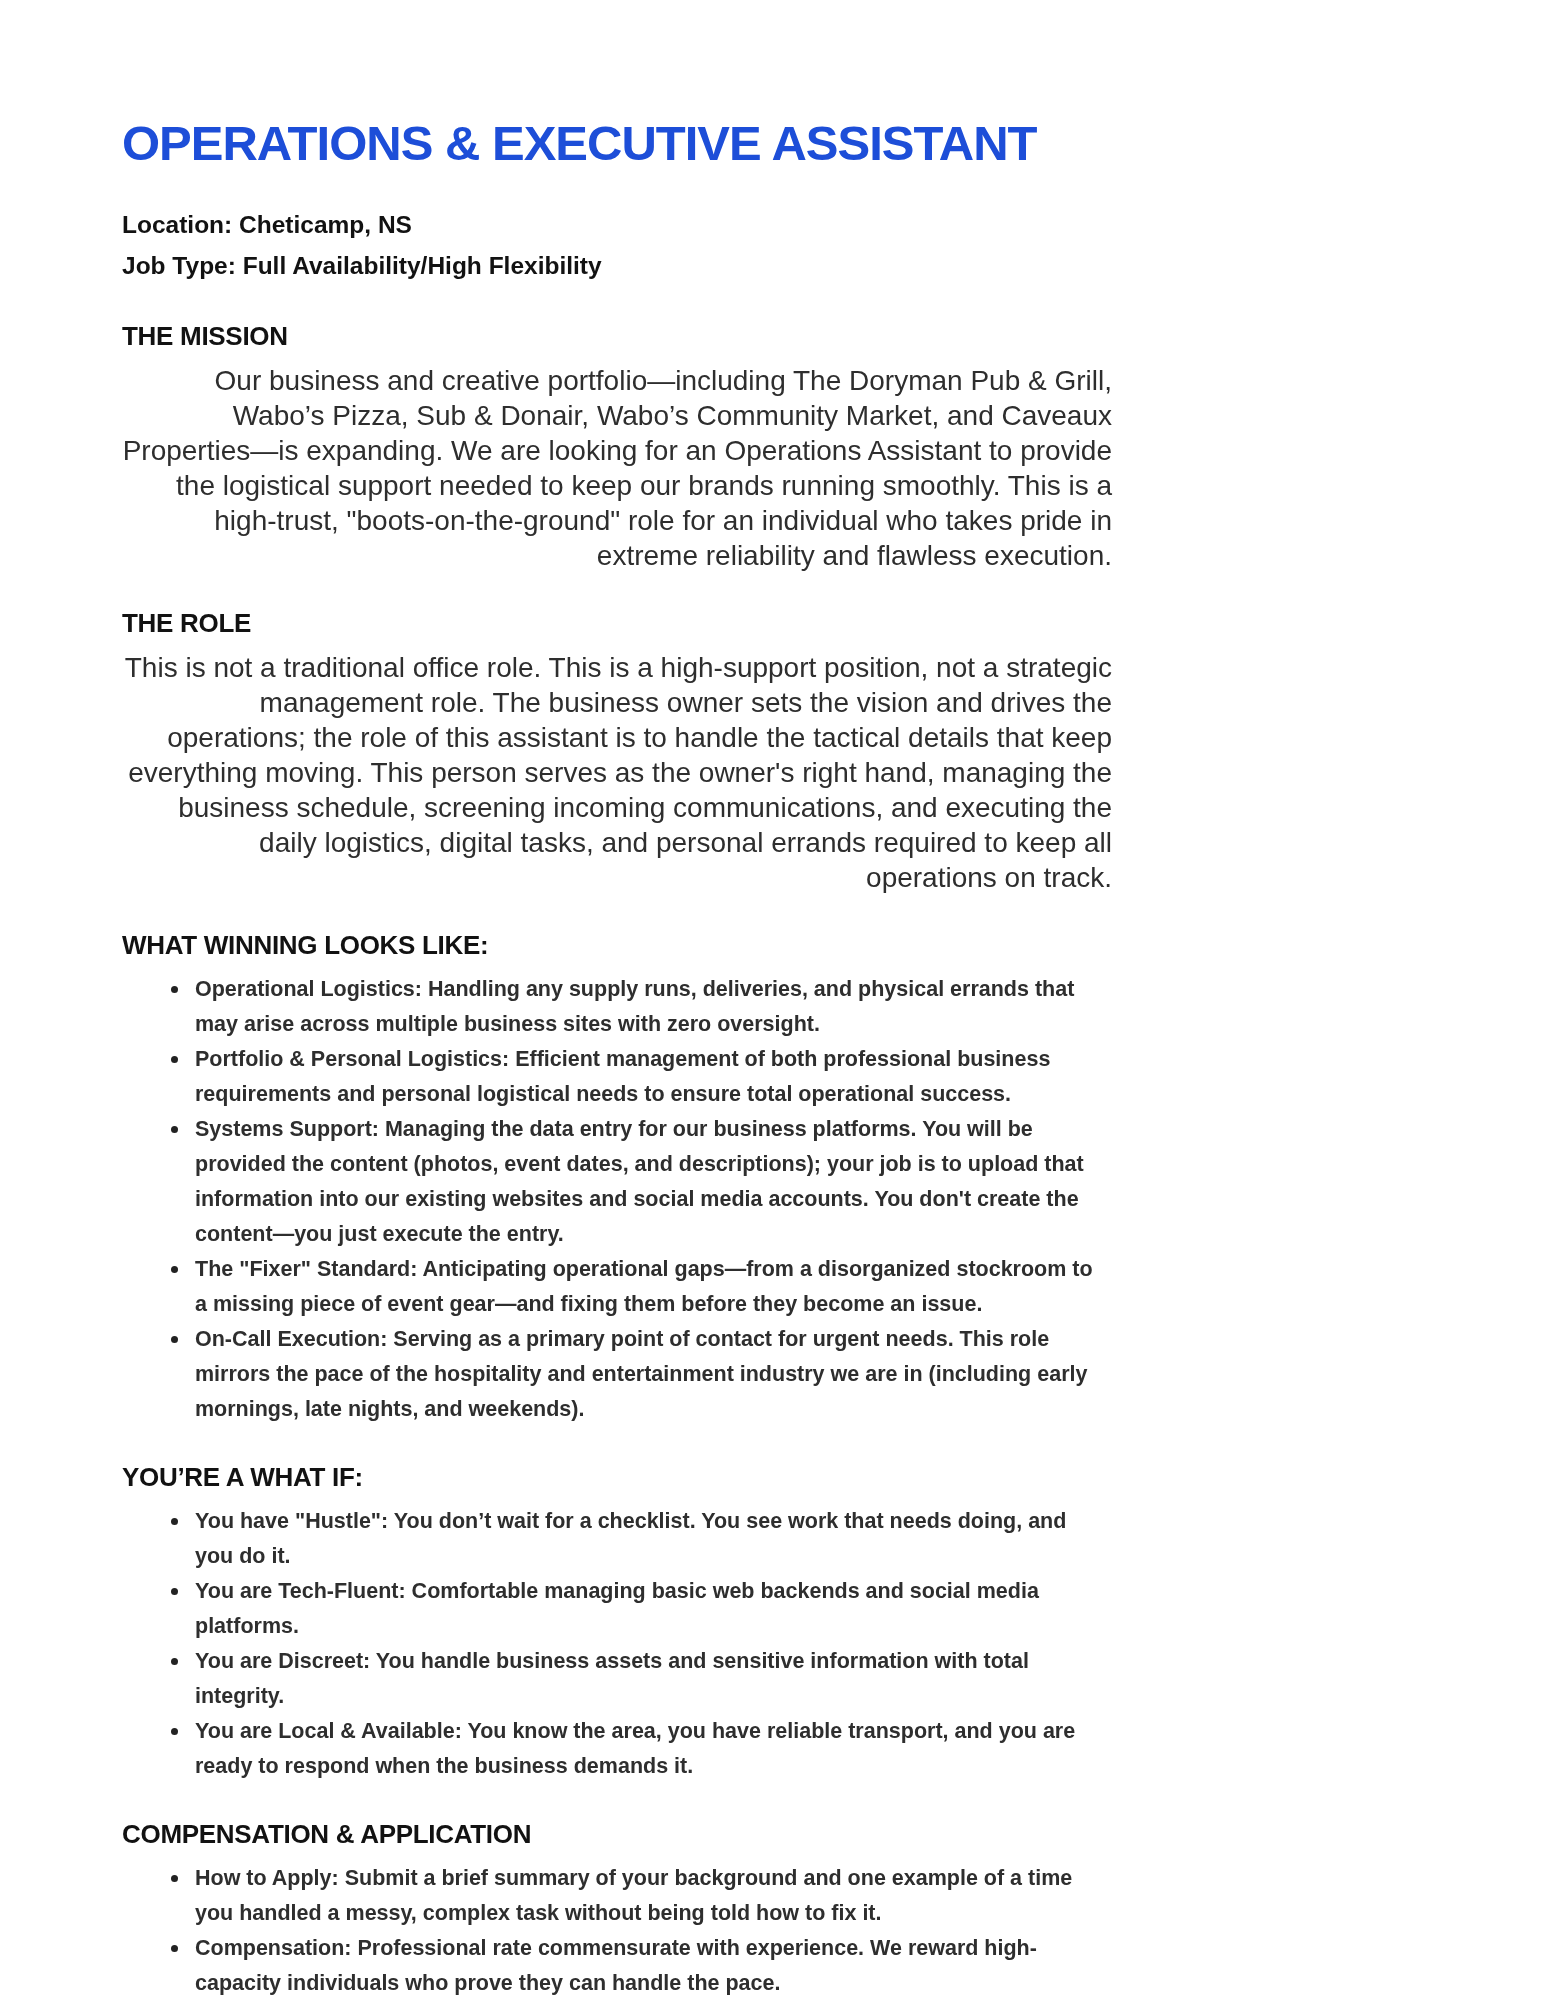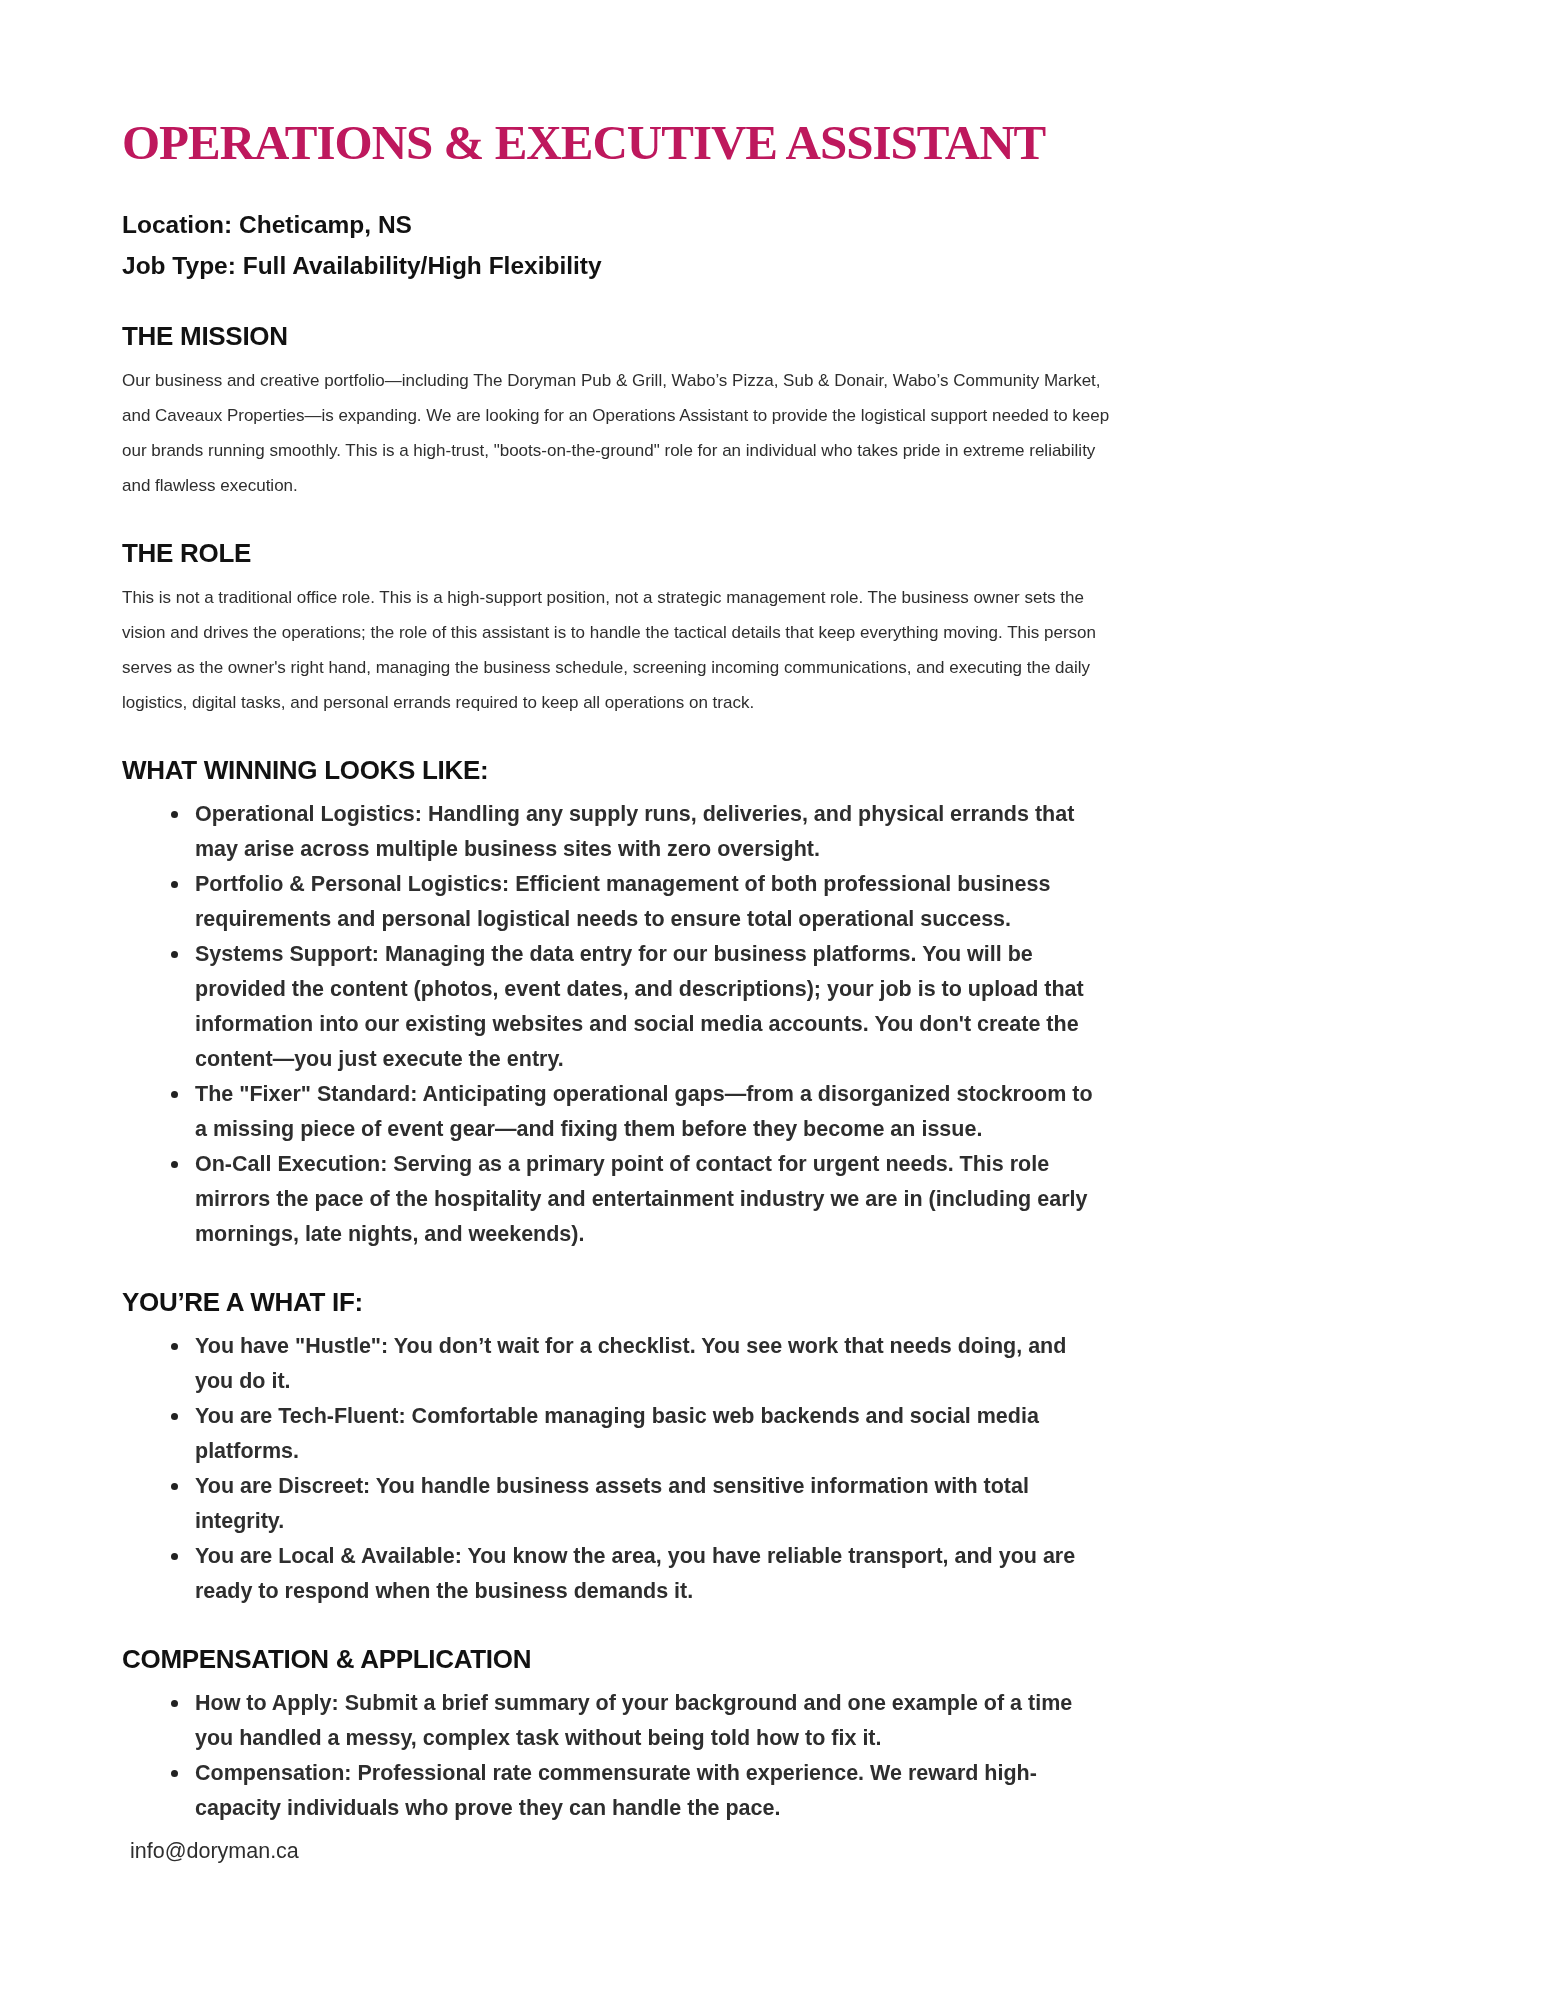--- a/index.html
+++ b/index.html
@@ -12,45 +12,45 @@
     font-family: "Liberation Sans", sans-serif;
     color: #2e2e2e;
     overflow: hidden;
     margin: 0 auto;
   }
   .title {
     font-size: 49px;
     line-height: 54px;
     font-weight: bold;
     letter-spacing: -1px;
-    color: #be185d;
+    color: #1d4ed8;
     margin: 0 0 34px 0;
-    font-family: Liberation Serif, serif;
   }
   .meta-line {
     font-size: 24.5px;
     line-height: 41px;
     font-weight: bold;
     color: #121212;
     margin: 0;
   }
   .section-heading {
     font-size: 26px;
     line-height: 30px;
     font-weight: bold;
     letter-spacing: -0.3px;
     color: #121212;
     margin: 35px 0 12px 0;
   }
   .body-text {
-    font-size: 17px;
+    font-size: 28px;
     line-height: 35px;
     margin: 0;
     width: 990px;
     color: #2e2e2e;
+    text-align: right;
   }
   ul.bullet-list {
     margin: 0;
     padding: 0 0 0 73px;
     width: 910px;
     font-weight: bold;
   }
   ul.bullet-list li {
     list-style: none;
     position: relative;

